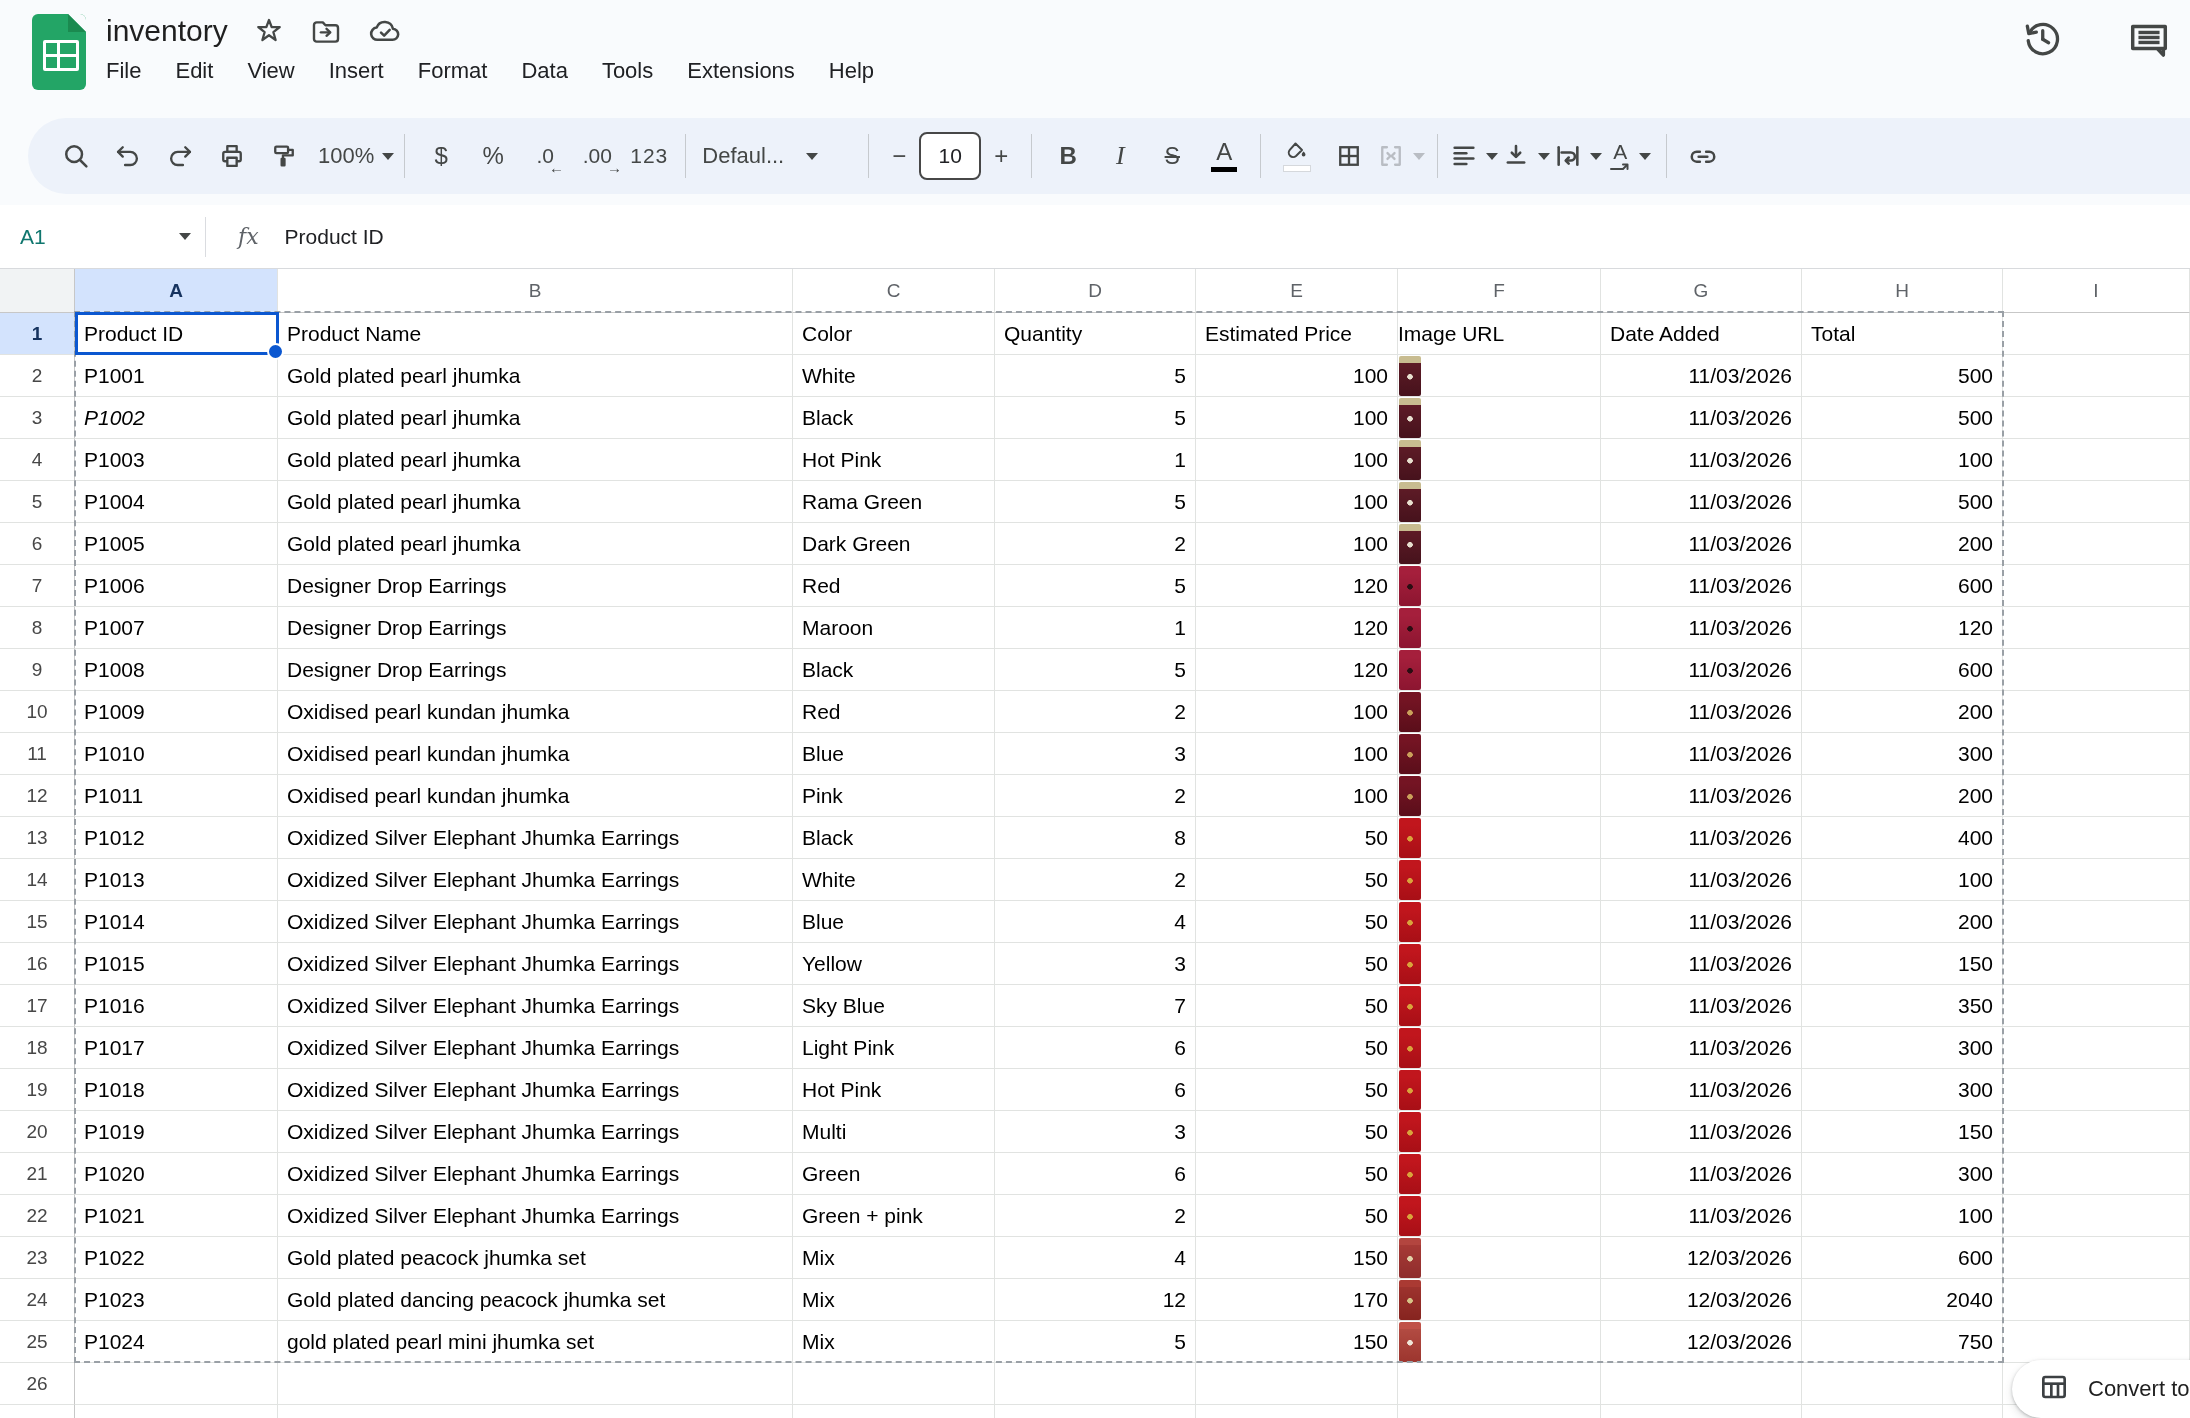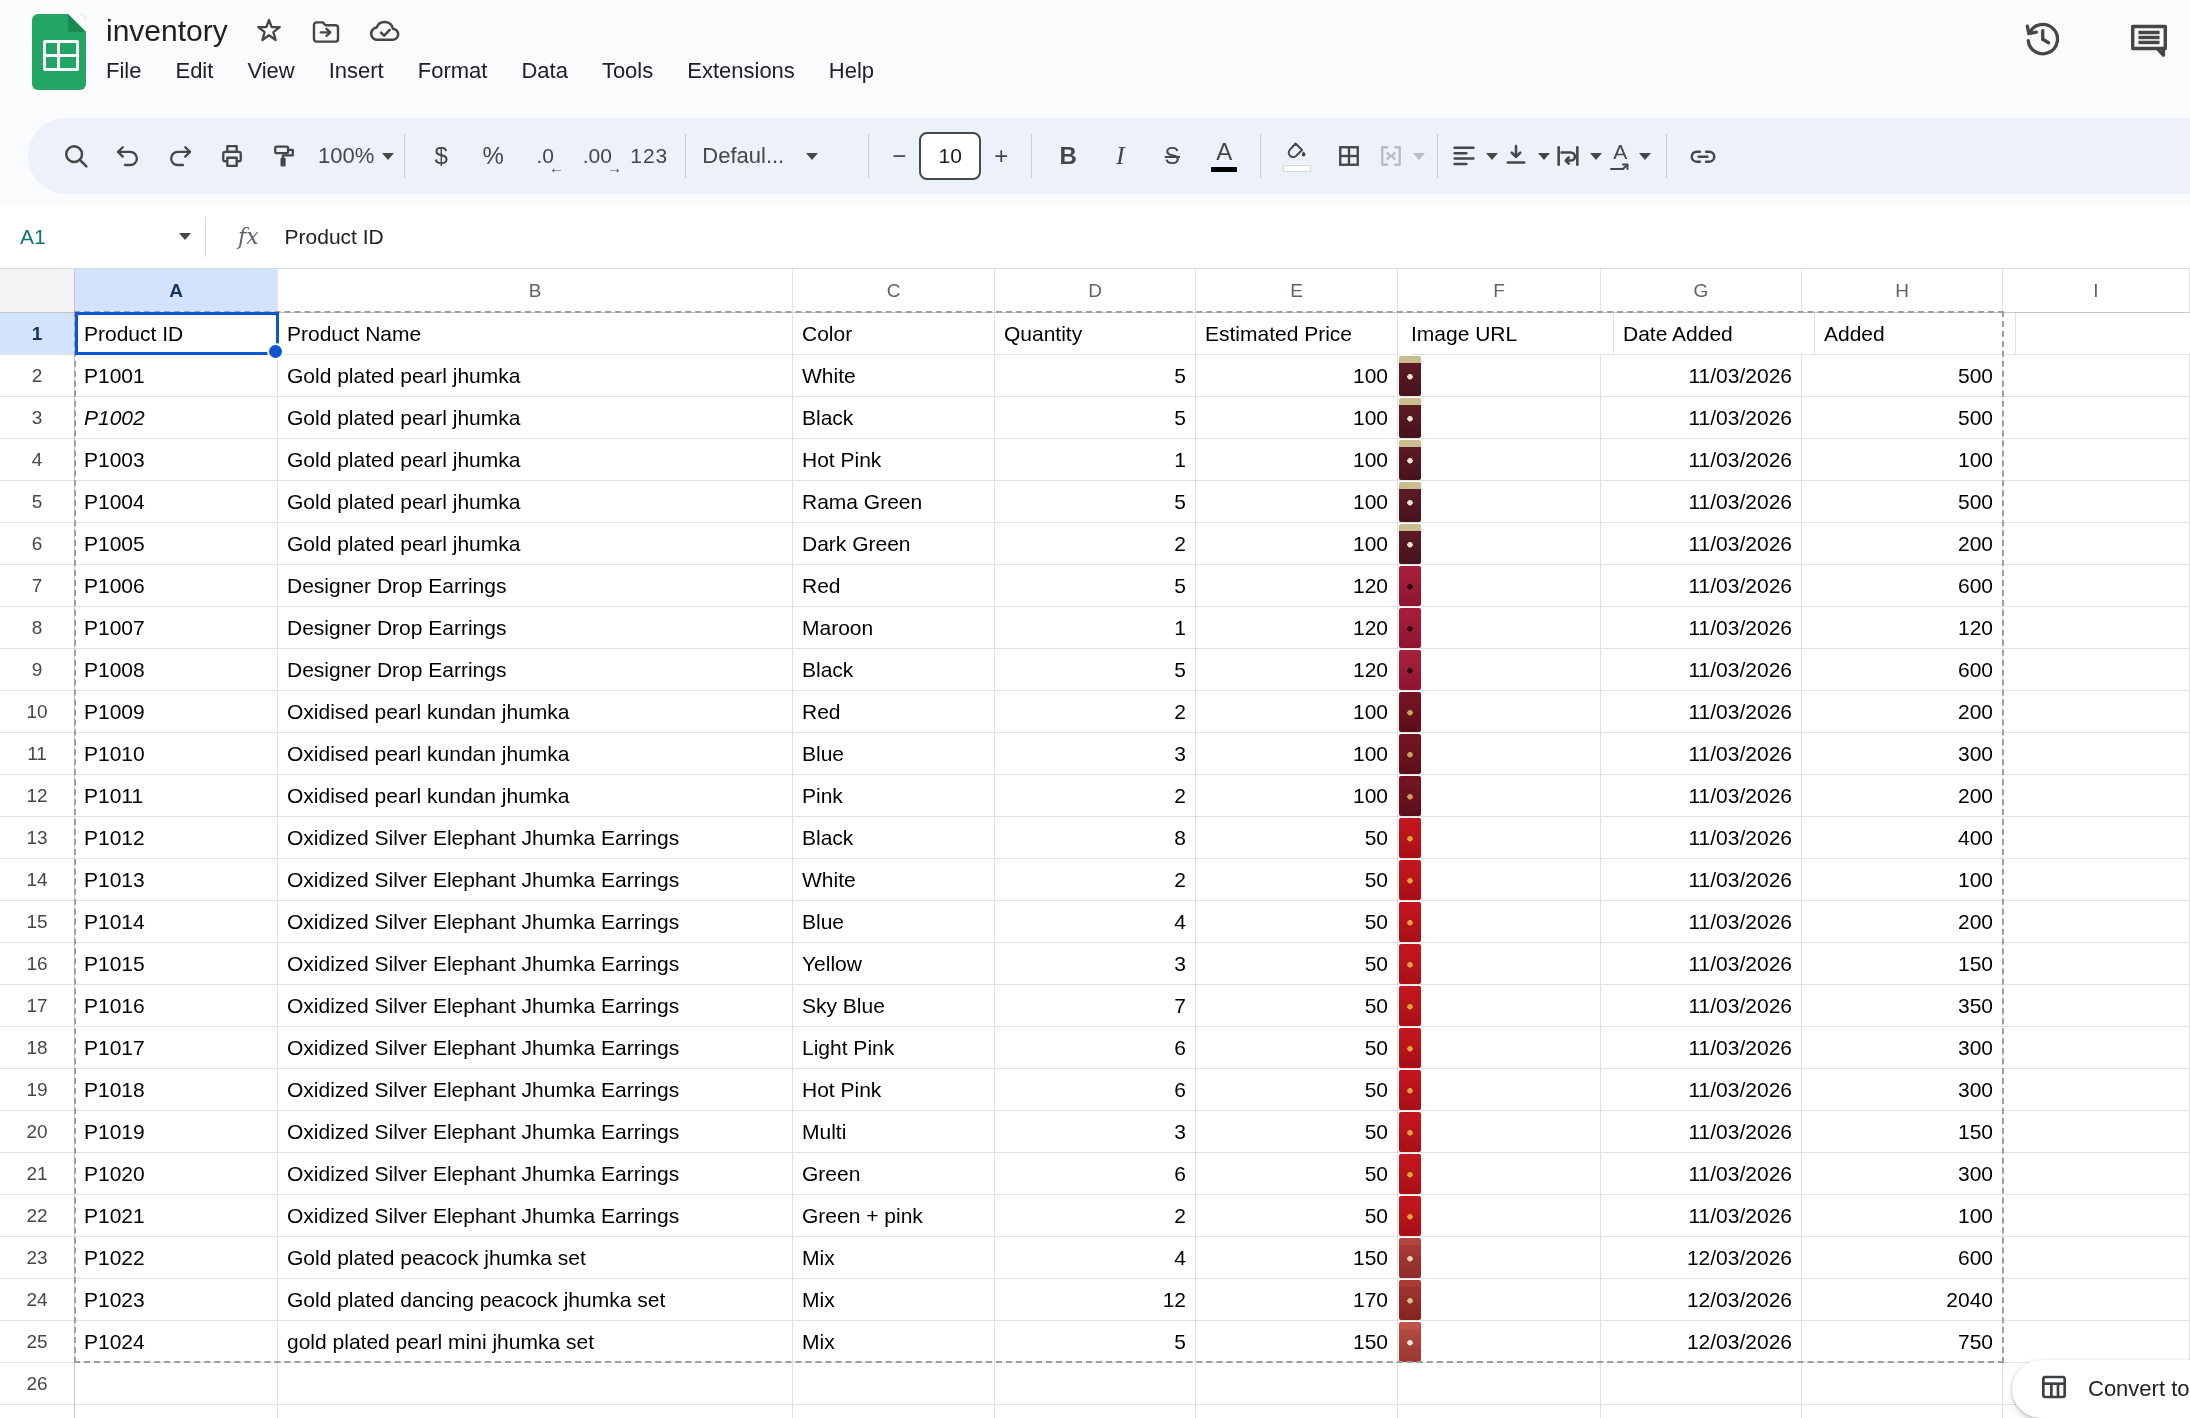--- a/index.html
+++ b/index.html
@@ -343,23 +343,23 @@
       <div class="col-hdr" style="width: 187px;">I</div>
     </div>
   <div>
       <div class="g-row">
         <div class="row-num sel">1</div>
         <div class="cell" style="width: 203px;">Product ID</div>
         <div class="cell" style="width: 515px;">Product Name</div>
         <div class="cell" style="width: 202px;">Color</div>
         <div class="cell" style="width: 201px;">Quantity</div>
         <div class="cell" style="width: 202px;">Estimated Price</div>
-        <div class="cell imgcell" style="width: 203px; margin-left: 13px;">Image URL</div>
+        <div class="cell imgcell" style="width: 203px;">Image URL</div>
         <div class="cell" style="width: 201px;">Date Added</div>
-        <div class="cell" style="width: 201px;">Added</div>
+        <div class="cell" style="width: 201px;">Total</div>
         <div class="cell" style="width: 187px;"></div>
       </div>
       <div class="g-row">
         <div class="row-num">2</div>
         <div class="cell" style="width: 203px;">P1001</div>
         <div class="cell" style="width: 515px;">Gold plated pearl jhumka</div>
         <div class="cell" style="width: 202px;">White</div>
         <div class="cell num" style="width: 201px;">5</div>
         <div class="cell num" style="width: 202px;">100</div>
         <div class="cell imgcell" style="width: 203px;">

